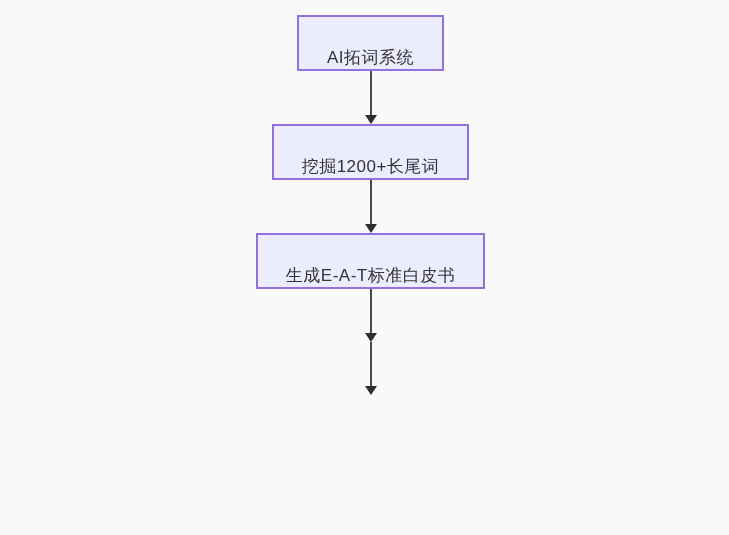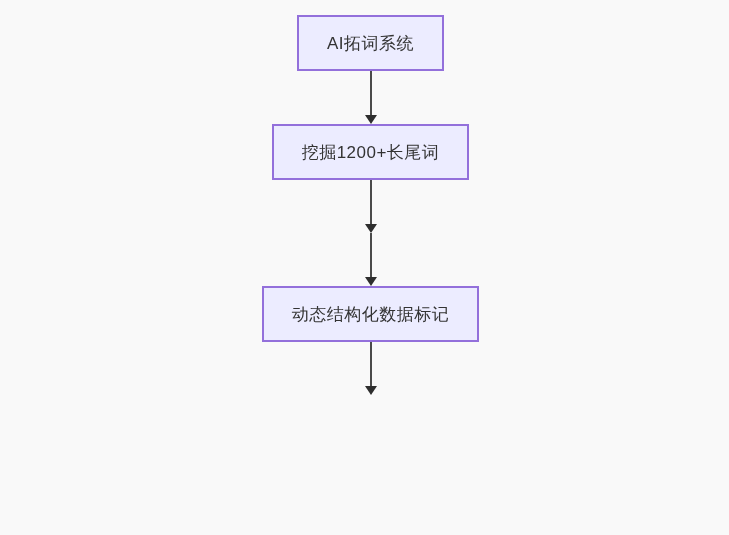--- a/index.html
+++ b/index.html
@@ -24,21 +24,21 @@
     flex-direction: column;
     align-items: center;
   }
   .flow-node {
     box-sizing: border-box;
     height: 56px;
     padding: 0 28px;
     background: #ECECFF;
     border: 2px solid #9370DB;
     display: flex;
-    align-items: center;
+    align-items: flex-end;
     justify-content: center;
     white-space: nowrap;
   }
   .flow-node .node-label {
     font-size: 17px;
     color: #333333;
     letter-spacing: 0.5px;
   }
   .flow-arrow {
     height: 53px;
@@ -77,29 +77,29 @@
 
     <div class="flow-node">
       <span class="node-label">挖掘1200+长尾词</span>
     </div>
 
     <div class="flow-arrow">
       <div class="arrow-line"></div>
       <div class="arrow-head"></div>
     </div>
 
+    <div class="flow-node">
+      <span class="node-label">生成E-A-T标准白皮书</span>
+    </div>
 
     <div class="flow-arrow">
       <div class="arrow-line"></div>
       <div class="arrow-head"></div>
     </div>
 
-    <div class="flow-node">
-      <span class="node-label">动态结构化数据标记</span>
-    </div>
 
     <div class="flow-arrow">
       <div class="arrow-line"></div>
       <div class="arrow-head"></div>
     </div>
 
 
   </div>
 </div>
 

